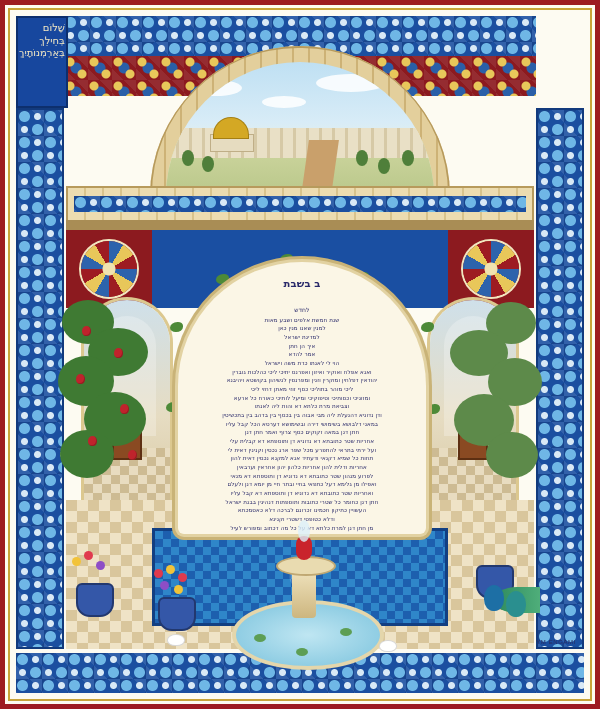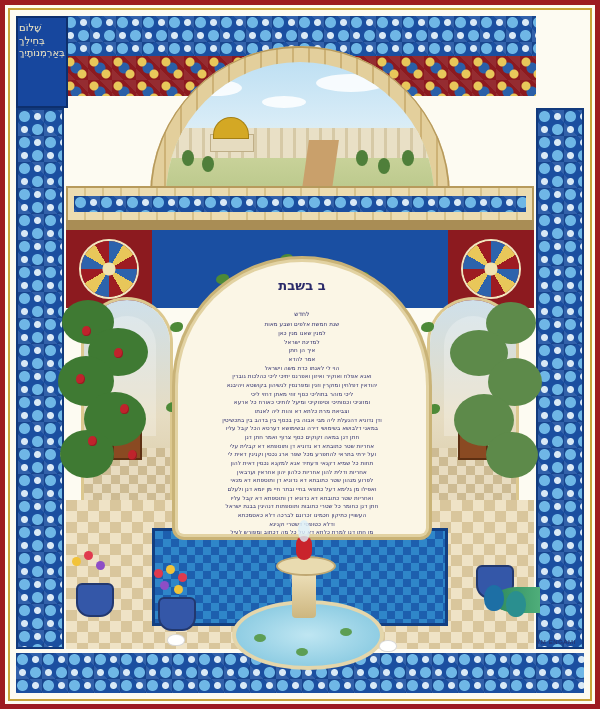--- a/index.html
+++ b/index.html
@@ -27,21 +27,21 @@
     background-image:
       radial-gradient(circle at 25% 25%, #e8c75a 0 4px, transparent 5px),
       radial-gradient(circle at 75% 75%, #e8c75a 0 4px, transparent 5px),
       radial-gradient(circle at 50% 50%, #2a5fa8 0 5px, transparent 6px),
       linear-gradient(45deg, rgba(255,255,255,.08) 25%, transparent 25%, transparent 75%, rgba(255,255,255,.08) 75%);
     background-size:24px 24px,24px 24px,24px 24px,24px 24px;
   }
 
   
   .corner-panel{position:absolute;width:48px;top:16px;height:88px;background:#17479e;border:2px solid #0d2f6d;display:flex;align-items:flex-start;justify-content:center;}
-  .corner-panel .vtext{color:#f4e9c4;font-size:10px;line-height:1.25;font-family:"DejaVu Sans",sans-serif;writing-mode:horizontal-tb;text-align:left;padding-top:4px;direction:rtl;}
+  .corner-panel .vtext{color:#f4e9c4;font-size:10px;line-height:1.25;font-family:"DejaVu Sans",sans-serif;writing-mode:horizontal-tb;text-align:right;padding-top:4px;direction:rtl;}
   #cp-left{left:16px;}
   #cp-right{right:16px;}
 
   
   .band-top{position:absolute;left:64px;right:64px;top:16px;height:40px;}
   .band-top-2{position:absolute;left:64px;right:64px;top:56px;height:40px;}
 
   
   .side-col{position:absolute;width:48px;top:108px;bottom:60px;border:2px solid #123a7d;box-sizing:border-box;}
   #side-left{left:16px;}
@@ -246,21 +246,21 @@
     <div class="vleaf" style="right:28px;top:192px;"></div>
     <div class="vleaf" style="right:12px;top:230px;"></div>
     <div class="grape" style="left:20px;top:96px;"></div>
     <div class="grape" style="left:26px;top:102px;"></div>
     <div class="grape" style="right:20px;top:140px;"></div>
     <div class="grape" style="right:26px;top:146px;"></div>
   </div>
 
   <div class="ket-arch">
     <div class="ket-text" id="kettext">
-        <div class="ket-line" style="font-size:13px;font-weight:bold;margin-bottom:13px;">ב בשבת</div>
+        <div class="ket-line" style="font-size:10px;font-weight:bold;margin-bottom:13px;">ב בשבת</div>
         <div class="ket-line" style="font-size:6px;margin-bottom:2px;">לחדש</div>
         <div class="ket-line" style="padding:0 56px;">שנת חמשת אלפים ושבע מאות</div>
         <div class="ket-line" style="padding:0 56px;">למנין שאנו מנין כאן</div>
         <div class="ket-line" style="padding:0 44px;">למדינת ישראל</div>
         <div class="ket-line" style="padding:0 44px;">איך הן חתן</div>
         <div class="ket-line" style="padding:0 30px;">אמר להדא</div>
         <div class="ket-line" style="padding:0 30px;">הוי לי לאנתו כדת משה וישראל</div>
         <div class="ket-line" style="padding:0 16px;">ואנא אפלח ואוקיר ואיזון ואפרנס יתיכי ליכי כהלכות גוברין</div>
         <div class="ket-line" style="padding:0 16px;">יהודאין דפלחין ומוקרין וזנין ומפרנסין לנשיהון בקושטא ויהיבנא</div>
         <div class="ket-line" style="padding:0 0px;">ליכי מוהר בתוליכי כסף זוזי מאתן דחזי ליכי</div>

